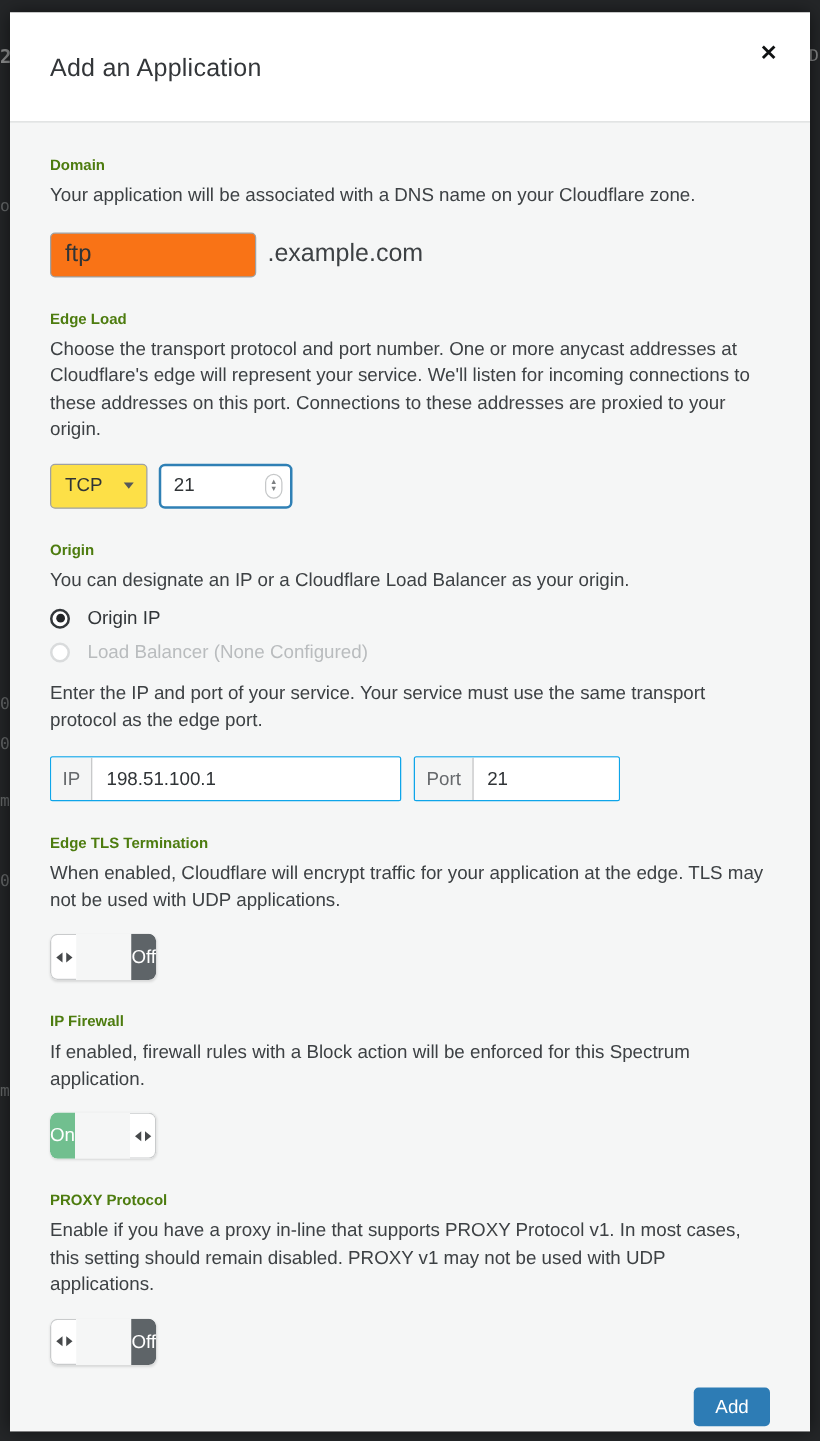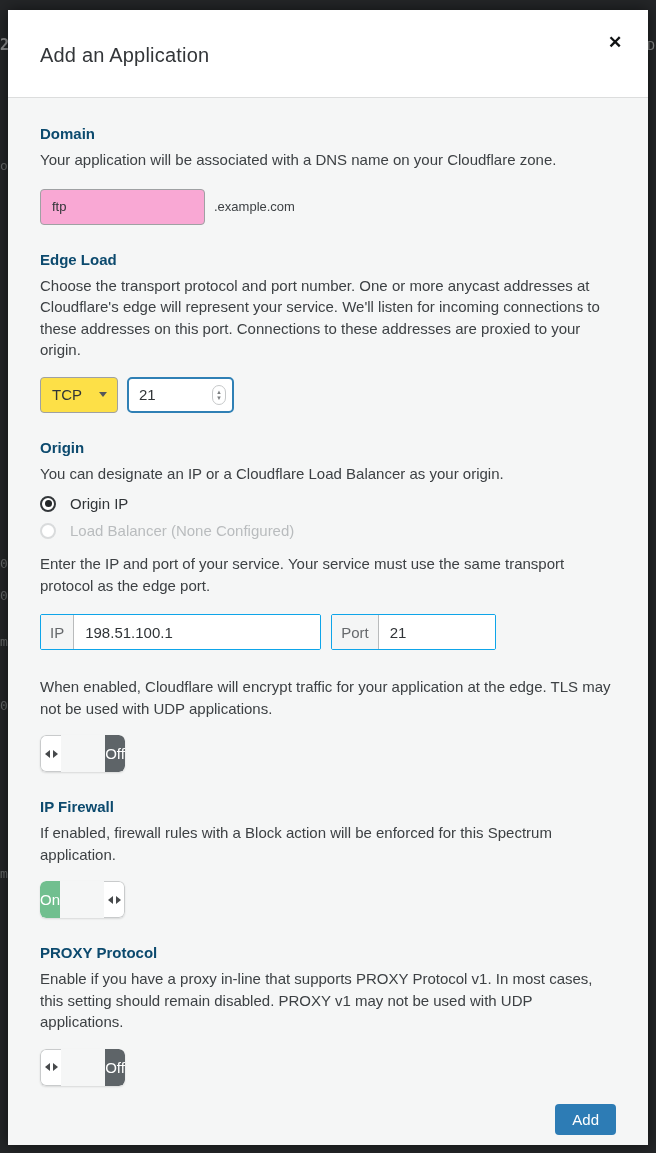--- a/index.html
+++ b/index.html
@@ -30,33 +30,33 @@
   .modal-title { font-size:20px; font-weight:400; color:#333639; letter-spacing:.2px; }
   .close-btn {
     position:absolute; top:20px; right:20px; width:26px; height:26px;
     background:none; border:none; cursor:pointer;
     font-size:17px; font-weight:bold; color:#101213; line-height:26px; text-align:center;
   }
   .modal-body {
     flex:1; background:#f5f6f6; border-top:1px solid #dcdddd;
     padding:27px 32px 0; position:relative;
   }
-  .sec-heading { font-size:15px; font-weight:bold; color:#0c4a6e; margin-bottom:7px; }
+  .sec-heading { font-size:12px; font-weight:bold; color:#4d7c0f; margin-bottom:7px; }
   .sec-desc { font-size:15px; color:#3d4144; line-height:21.5px; margin-bottom:16px; max-width:578px; }
   .section { margin-bottom:26px; }
 
   
   .text-input {
-    height:36px; border:1px solid #9fa1a3; border-radius:4px; background:#f9a8d4;
-    font-family:"Liberation Sans", sans-serif; font-size:13px; color:#303437;
+    height:36px; border:1px solid #9fa1a3; border-radius:4px; background:#f97316;
+    font-family:"Liberation Sans", sans-serif; font-size:19px; color:#303437;
     padding:0 11px; outline:none;
   }
   .domain-row { display:flex; align-items:center; margin-top:18px; }
   .domain-input { width:165px; }
-  .domain-suffix { font-size:13px; color:#3d4144; margin-left:9px; }
+  .domain-suffix { font-size:20px; color:#3d4144; margin-left:9px; }
 
   .edgeport-row { display:flex; align-items:center; gap:9px; margin-top:16px; }
   .select {
     width:78px; height:36px; border:1px solid #9fa1a3; border-radius:4px; background:#fde047;
     display:flex; align-items:center; justify-content:space-between;
     padding:0 10px 0 11px; cursor:pointer;
   }
   .select-value { font-size:15px; color:#303437; }
   .caret-down { width:0; height:0; border-left:4.5px solid transparent; border-right:4.5px solid transparent; border-top:5.5px solid #55585a; }
   .number-wrap { position:relative; }
@@ -180,20 +180,21 @@
           <input class="addon-input" type="text" value="198.51.100.1" style="">
         </div>
         <div class="addon-group portg">
           <span class="addon-prefix">Port</span>
           <input class="addon-input" type="text" value="21" style="">
         </div>
       </div>
     </div>
 
     <div class="section">
+      <div class="sec-heading">Edge TLS Termination</div>
       <p class="sec-desc">When enabled, Cloudflare will encrypt traffic for your application at the edge. TLS may not be used with UDP applications.</p>
       <div class="toggle off">
         <span class="half knob">
             <span class="arrows">
               <span class="tri-l"></span>
               <span class="tri-r"></span>
             </span>
           </span>
         <span class="half state-off">Off</span>
       </div>

